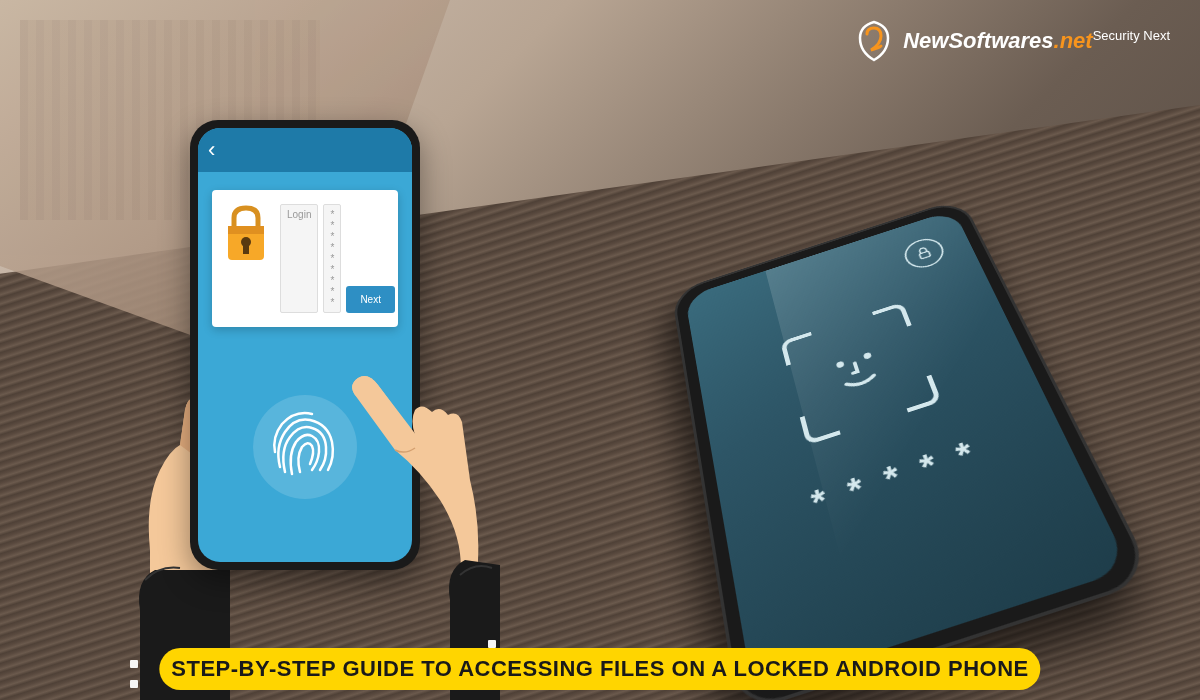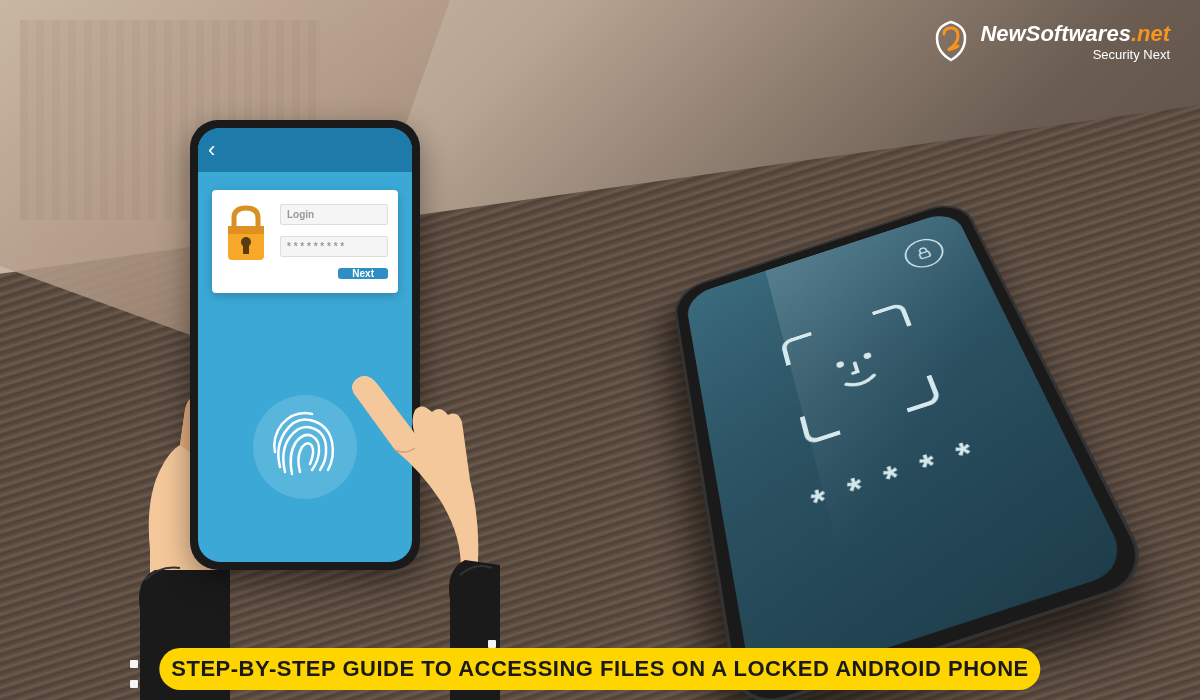--- a/index.html
+++ b/index.html
@@ -237,39 +237,38 @@
     
     .padlock-illus {
       width: 48px;
       height: 60px;
       flex-shrink: 0;
     }
     
     .login-fields {
       flex: 1;
       display: flex;
-      flex-direction: column;
-      gap: 11px;
-      font-weight: bold;
+      flex-direction: row;
+      gap: 5px;
     }
     
     .login-field {
       background: #f5f5f5;
       border: 1px solid #ddd;
       padding: 4px 6px;
       font-size: 10px;
       color: #999;
       border-radius: 2px;
     }
     
     .next-btn {
       background: #2e8fc4;
       color: white;
       font-size: 10px;
-      padding: 0 14px;
+      padding: 8px 14px;
       border-radius: 3px;
       align-self: flex-end;
       text-align: center;
     }
     
     .fingerprint {
       position: absolute;
       bottom: 60px;
       left: 50%;
       transform: translateX(-50%);
@@ -304,21 +303,21 @@
       gap: 8px;
     }
     
     .logo-icon {
       width: 42px;
       height: 42px;
     }
     
     .logo-text {
       display: flex;
-      flex-direction: column;
+      flex-direction: row;
     }
     
     .logo-main {
       color: white;
       font-size: 22px;
       font-weight: bold;
       font-style: italic;
     }
     
     .logo-main .accent {

